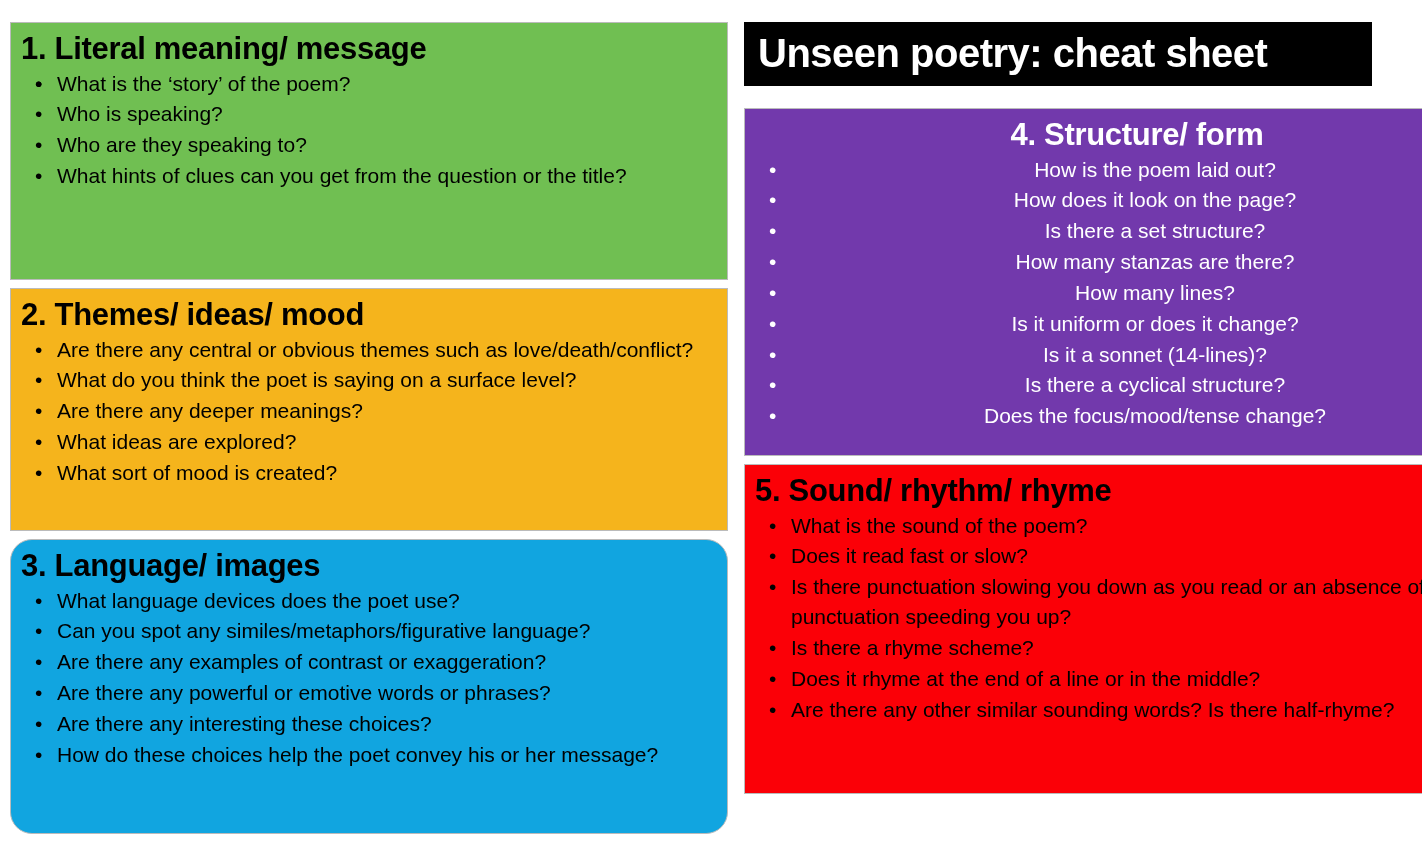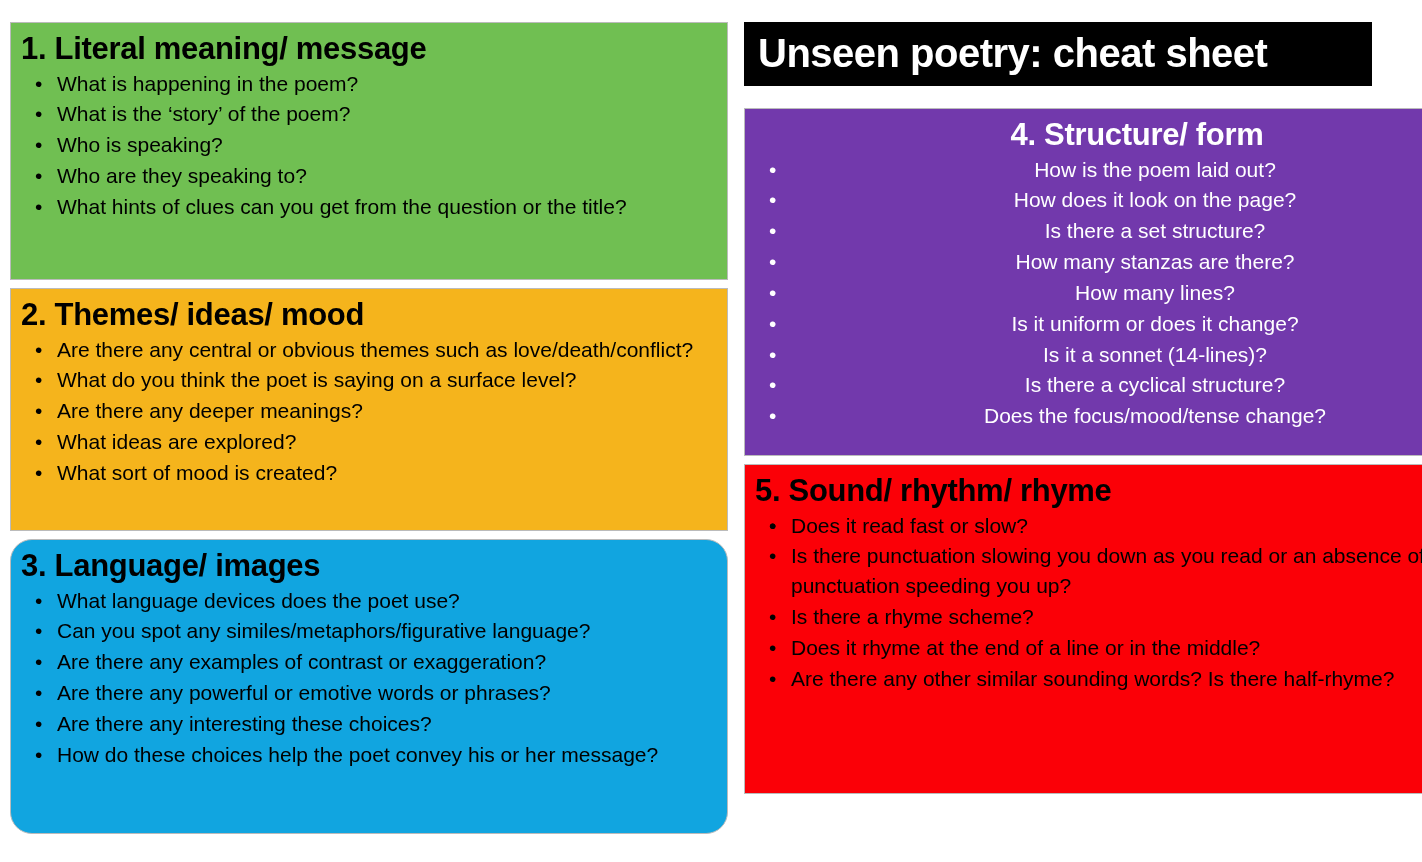--- a/index.html
+++ b/index.html
@@ -98,21 +98,21 @@
 </head>
 <body>
 
 <div class="page">
 
   <div class="col-left">
 
     <section class="card c-green" id="card-1">
       <h2>1.  Literal meaning/ message</h2>
       <ul>
-        <li><span class="bullet">•</span><span>What is happening in the poem?</span></li>
+        <li><span class="bullet">•</span></li>
         <li><span class="bullet">•</span><span>What is the ‘story’ of the poem?</span></li>
         <li><span class="bullet">•</span><span>Who is speaking?</span></li>
         <li><span class="bullet">•</span><span>Who are they speaking to?</span></li>
         <li><span class="bullet">•</span><span>What hints of clues can you get from the question or the title?</span></li>
       </ul>
     </section>
 
     <section class="card c-amber" id="card-2">
       <h2>2.  Themes/ ideas/ mood</h2>
       <ul>
@@ -153,21 +153,21 @@
         <li><span class="bullet">•</span><span>Is it uniform or does it change?</span></li>
         <li><span class="bullet">•</span><span>Is it a sonnet (14-lines)?</span></li>
         <li><span class="bullet">•</span><span>Is there a cyclical structure?</span></li>
         <li><span class="bullet">•</span><span>Does the focus/mood/tense change?</span></li>
       </ul>
     </section>
 
     <section class="card c-red" id="card-5">
       <h2>5. Sound/ rhythm/ rhyme</h2>
       <ul>
-        <li><span class="bullet">•</span></li>
+        <li><span class="bullet">•</span><span>What is the sound of the poem?</span></li>
         <li><span class="bullet">•</span><span>Does it read fast or slow?</span></li>
         <li><span class="bullet">•</span><span>Is there punctuation slowing you down as you read or an absence of punctuation speeding you up?</span></li>
         <li><span class="bullet">•</span><span>Is there a rhyme scheme?</span></li>
         <li><span class="bullet">•</span><span>Does it rhyme at the end of a line or in the middle?</span></li>
         <li><span class="bullet">•</span><span>Are there any other similar sounding words? Is there half-rhyme?</span></li>
       </ul>
     </section>
 
   </div>
 

